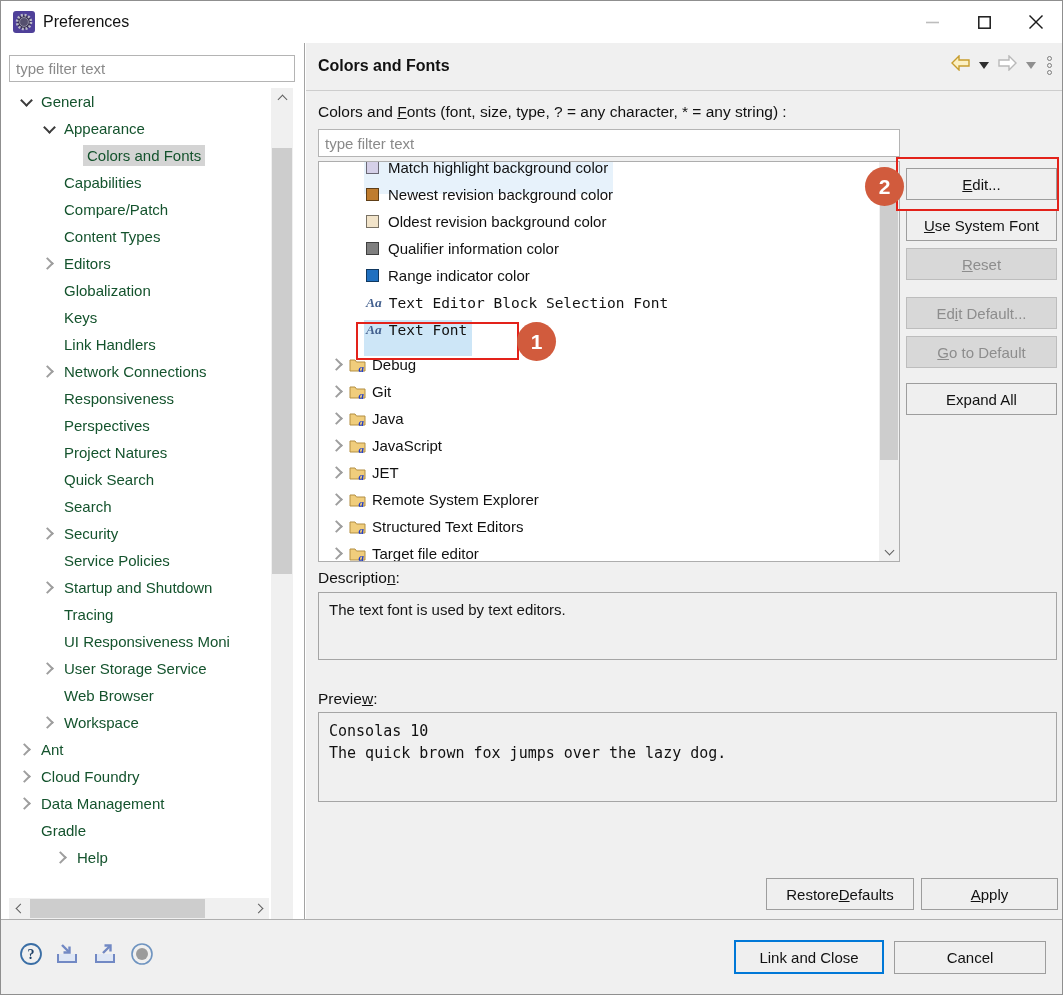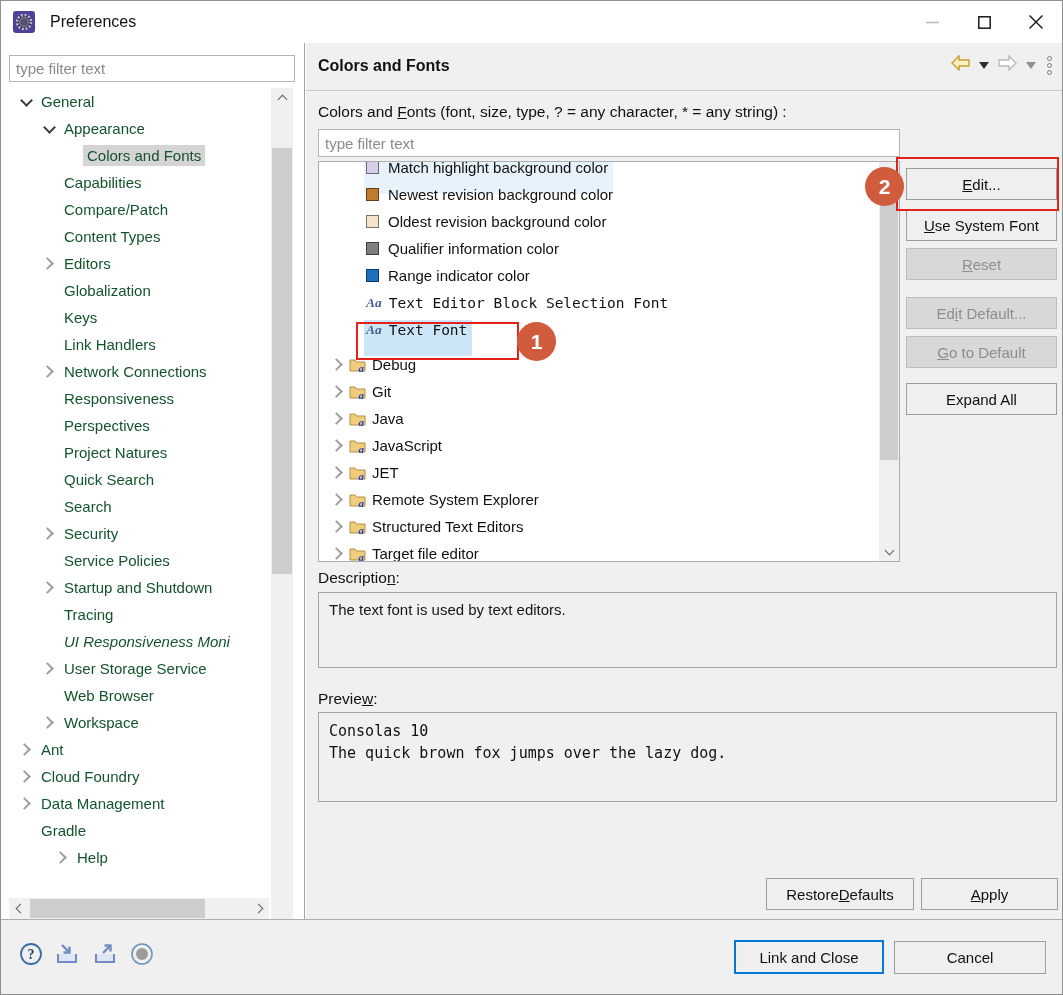--- a/index.html
+++ b/index.html
@@ -4,21 +4,21 @@
 <style>
   html,body{margin:0;padding:0;background:#e8e8e8;}
   #window{
     position:relative;width:1063px;height:995px;box-sizing:border-box;
     background:#ffffff;border:1px solid #8f8f8f;overflow:hidden;
     font-family:"Liberation Sans",sans-serif;color:#1a1a1a;
   }
   
   #titlebar{position:absolute;left:0;top:0;width:100%;height:42px;background:#fff;display:flex;align-items:center;}
   #titlebar .app-icon{margin-left:12px;width:22px;height:22px;}
-  #titlebar .title{margin-left:15px;font-size:16px;color:#111;}
+  #titlebar .title{margin-left:8px;font-size:16px;color:#111;}
   .win-controls{position:absolute;right:0;top:0;height:42px;display:flex;}
   .win-btn{width:52px;height:42px;display:flex;align-items:center;justify-content:center;}
   
   #sidebar{position:absolute;left:0;top:42px;width:304px;height:876px;background:#fff;border-right:1px solid #a3a3a3;box-sizing:border-box;}
   #sidebar-filter{position:absolute;left:8px;top:12px;width:286px;height:27px;box-sizing:border-box;
     border:1px solid #b4b4b4;font-size:15px;padding:2px 6px;color:#222;font-family:"Liberation Sans",sans-serif;background:#fff;}
   #sidebar-filter::placeholder{color:#8a8a8a;}
   #tree{position:absolute;left:0;top:45px;width:270px;height:810px;overflow:hidden;}
   .tree-row{height:27px;display:flex;align-items:center;font-size:15px;white-space:nowrap;}
   .chev-box{width:22px;height:22px;display:inline-flex;align-items:center;justify-content:center;flex:0 0 22px;}
@@ -61,21 +61,21 @@
   .folder-ic{margin-right:6px;display:inline-flex;}
   
   .btn{position:absolute;display:flex;align-items:center;justify-content:center;box-sizing:border-box;
     font-size:15px;background:#efefef;border:1px solid #9d9d9d;color:#111;cursor:default;font-family:"Liberation Sans",sans-serif;}
   .btn.disabled{background:#d8d8d8;color:#8d8d8d;border-color:#bdbdbd;}
   .side-btn{left:600px;width:151px;height:32px;}
   .mn{text-decoration:underline;}
   
   .section-label{position:absolute;left:12px;font-size:15.5px;color:#111;}
   .gbox{position:absolute;left:12px;width:739px;box-sizing:border-box;border:1px solid #a5a5a5;background:#f0f0f0;}
-  #desc-box{top:549px;height:76px;}
+  #desc-box{top:549px;height:68px;}
   #desc-text{margin:8px 10px;font-size:15px;color:#161616;}
   #preview-box{top:669px;height:90px;}
   #preview-text{margin:7px 10px;font-family:"DejaVu Sans Mono",monospace;font-size:15px;line-height:22px;color:#111;white-space:pre;}
   
   #bottombar{position:absolute;left:0;top:918px;width:100%;height:77px;background:#f0f0f0;border-top:1px solid #aeaeae;box-sizing:border-box;}
   #footer-icons{position:absolute;left:18px;top:22px;display:flex;align-items:center;gap:11px;}
   #btn-apply-close{left:733px;top:20px;width:150px;height:34px;border:2px solid #0078d7;}
   #btn-cancel{left:893px;top:21px;width:152px;height:33px;}
   
   .ann-rect{position:absolute;border:2px solid #e3221a;z-index:40;}
@@ -204,21 +204,21 @@
         <div class="tree-row" style="padding-left: 37px;">
           <span class="chev-box">
             <i class="chev collapsed"></i>
           </span>
           <span class="tree-label">Startup and Shutdown</span>
         </div>
         <div class="tree-row" style="padding-left: 37px;">
           <span class="chev-box"></span>
           <span class="tree-label">Tracing</span>
         </div>
-        <div class="tree-row" style="padding-left: 37px; font-style: italic;">
+        <div class="tree-row" style="padding-left: 37px;">
           <span class="chev-box"></span>
           <span class="tree-label">UI Responsiveness Moni</span>
         </div>
         <div class="tree-row" style="padding-left: 37px;">
           <span class="chev-box">
             <i class="chev collapsed"></i>
           </span>
           <span class="tree-label">User Storage Service</span>
         </div>
         <div class="tree-row" style="padding-left: 37px;">

